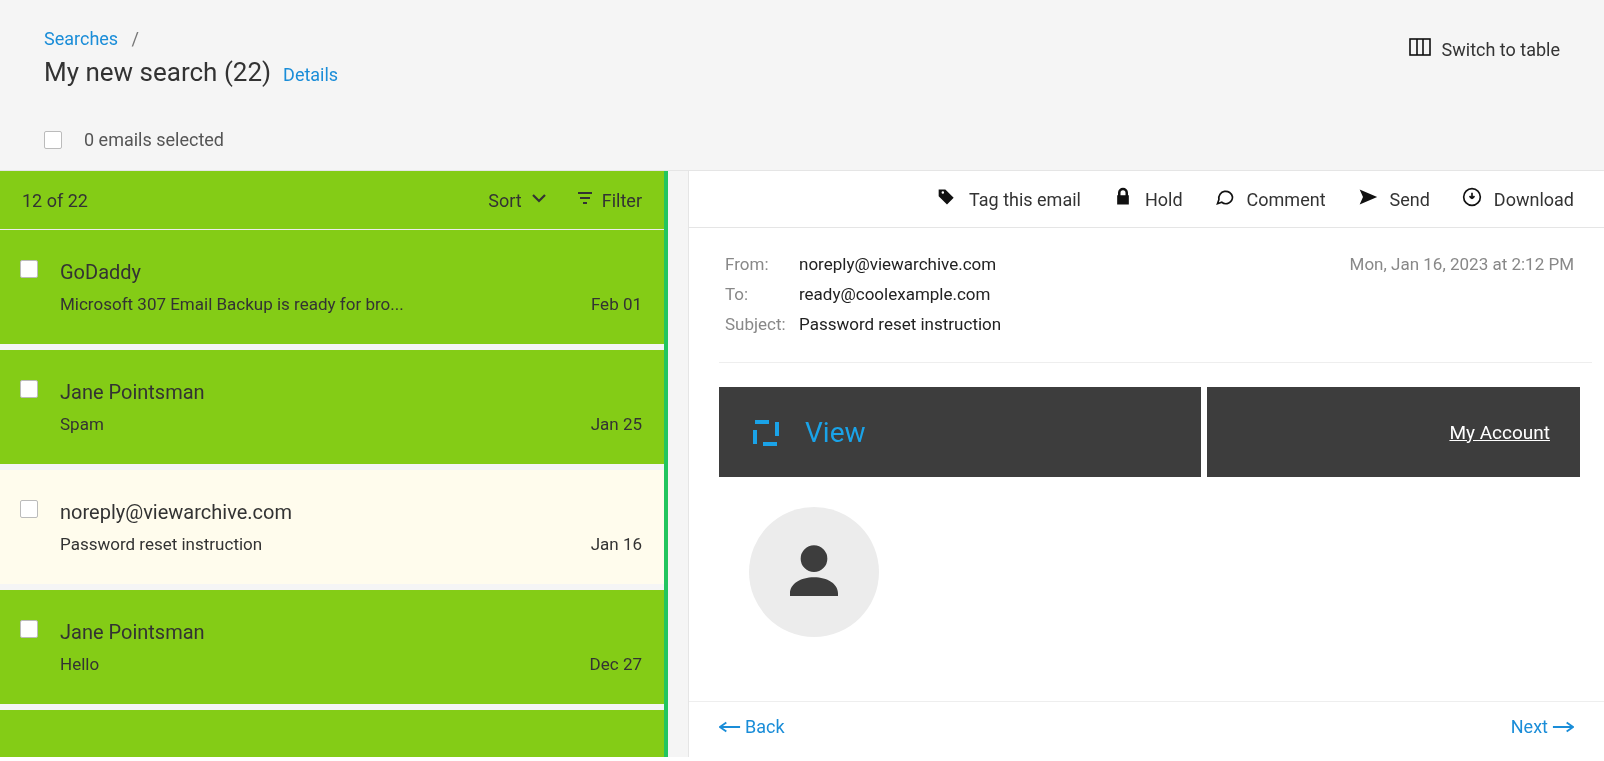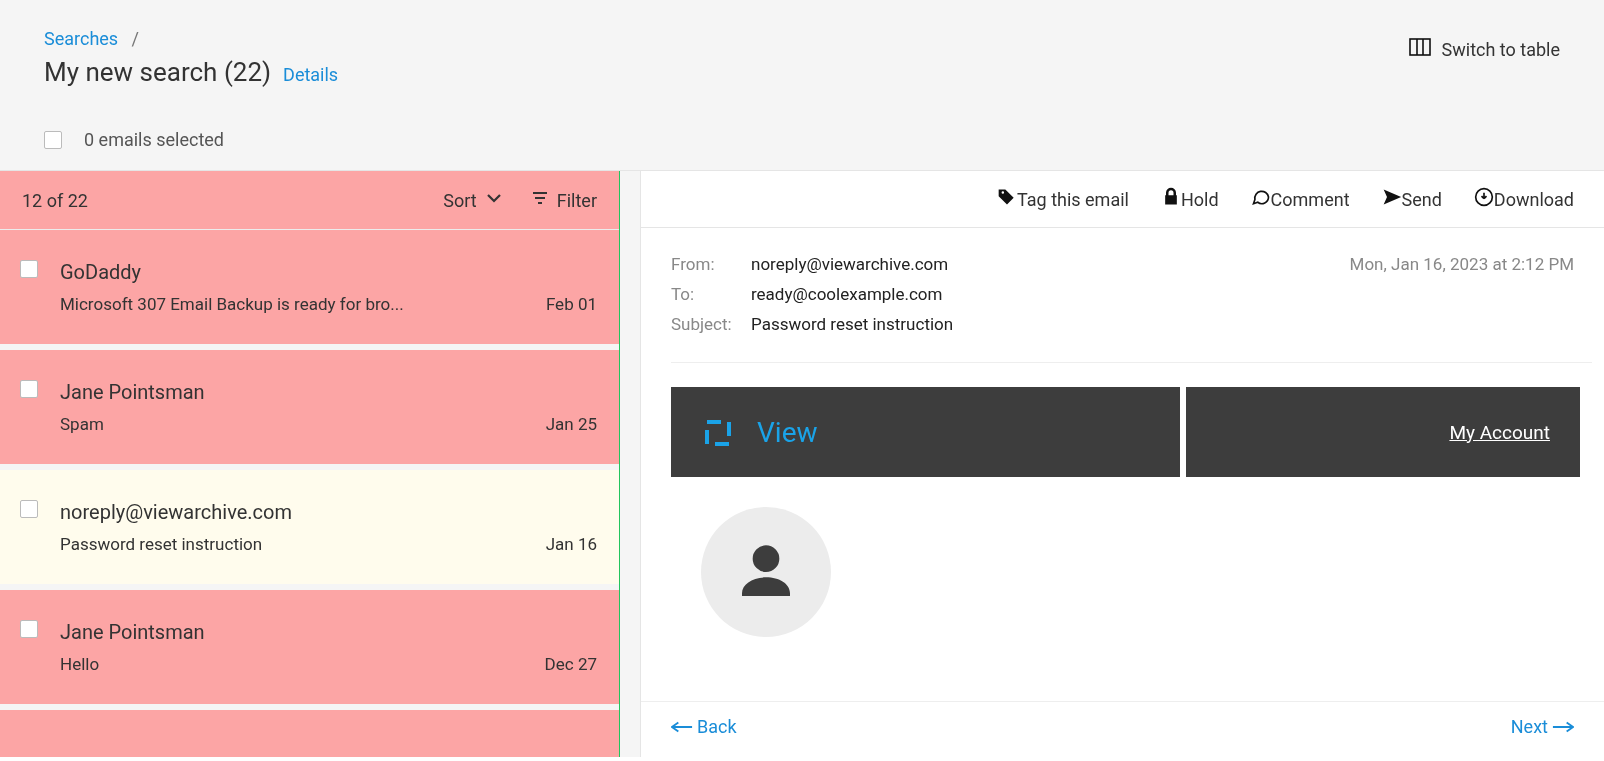--- a/index.html
+++ b/index.html
@@ -52,25 +52,25 @@
     cursor: pointer;
   }
 
   
   .split {
     display: flex;
     height: calc(100% - 175px);
     background: #f5f5f5;
   }
   .left-pane {
-    width: 620px;
+    width: 668px;
     display: flex;
     flex-direction: column;
-    background: #fca5a5;
-    border-right: 1px solid #22c55e;
+    background: #84cc16;
+    border-right: 4px solid #22c55e;
   }
   .right-pane {
     flex: 1;
     display: flex;
     flex-direction: column;
     margin-left: 20px;
     background: #fff;
     border-left: 1px solid #e5e5e5;
   }
 
@@ -112,27 +112,27 @@
 
   
   .detail-toolbar {
     display: flex;
     justify-content: flex-end;
     gap: 32px;
     padding: 16px 30px;
     border-bottom: 1px solid #e5e5e5;
     font-size: 18px;
   }
-  .detail-toolbar .tbtn { display: flex; align-items: center; gap: 0; cursor: pointer; white-space: nowrap; }
+  .detail-toolbar .tbtn { display: flex; align-items: center; gap: 12px; cursor: pointer; white-space: nowrap; }
   .detail-toolbar svg { width: 20px; height: 20px; }
 
   
   .detail-head { padding: 26px 30px 18px; }
   .meta-row { display: grid; grid-template-columns: 80px auto 1fr; font-size: 17px; margin-bottom: 10px; align-items: baseline; }
-  .meta-row .label { color: #888; }
+  .meta-row .label { color: #888; margin-left: 6px; }
   .meta-row .value { color: #222; }
   .meta-row .timestamp { color: #888; text-align: right; }
 
   
   .detail-body-wrap {
     flex: 1;
     overflow-y: scroll;
     border-top: 1px solid #eee;
     margin: 0 12px 0 30px;
     padding-right: 12px;

